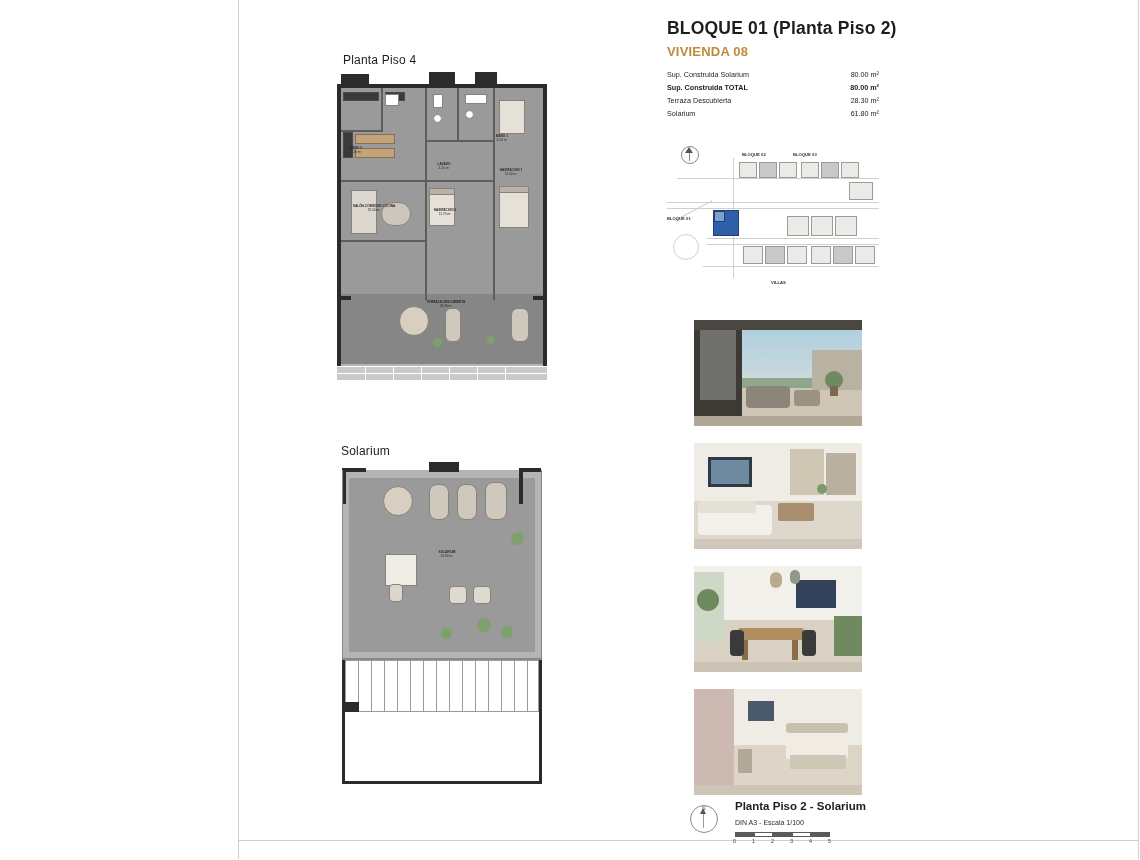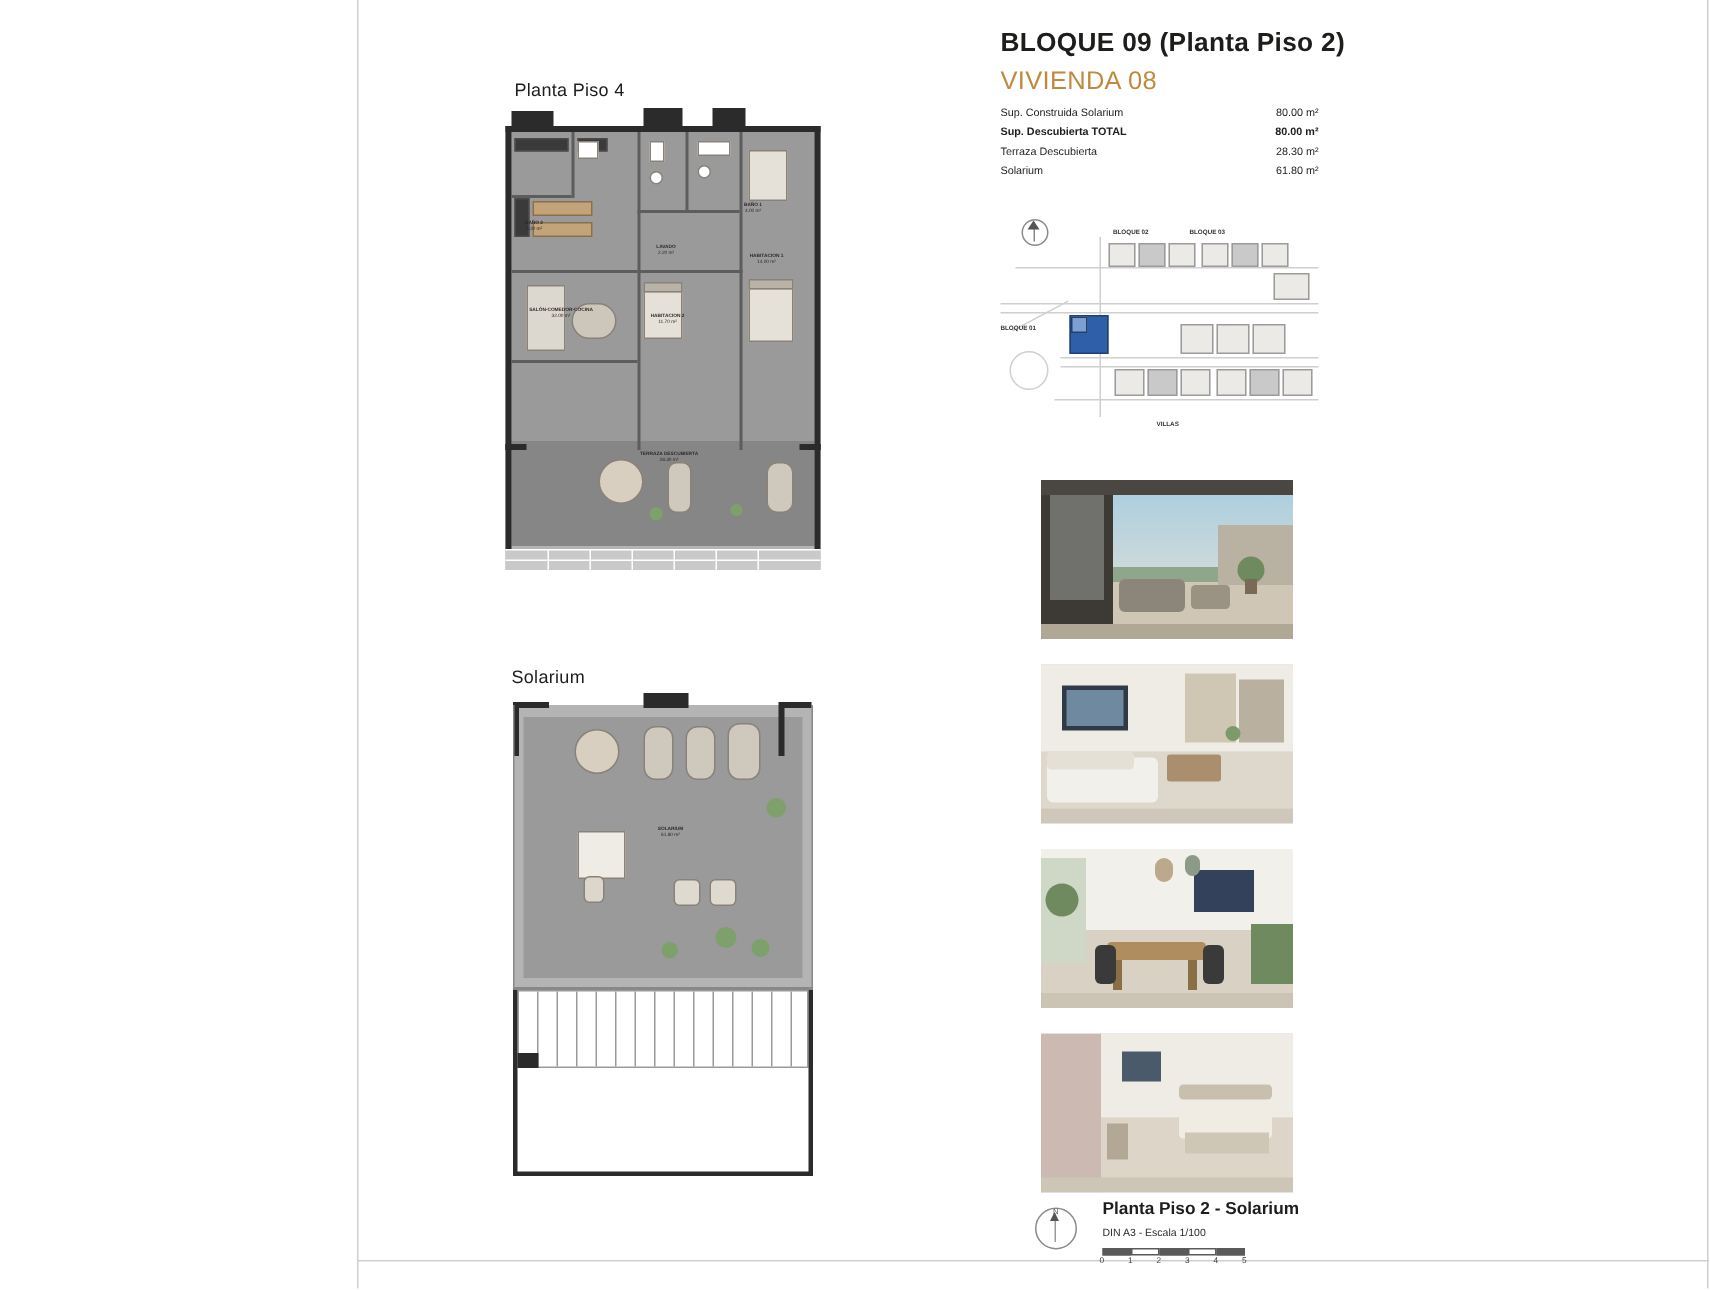--- a/index.html
+++ b/index.html
@@ -16,21 +16,21 @@
   .slab-l{position:absolute;background:#b4b4b4;}
   .slab-d{position:absolute;background:#868686;}
   .tile{position:absolute;background:#c9c9c9;}
   .thinline{position:absolute;background:#5d5d5d;}
   .furn{position:absolute;background:#d8d2c8;border:1px solid #8a8279;box-sizing:border-box;}
   .furn-dark{position:absolute;background:#6f6f6f;border:1px solid #4a4a4a;box-sizing:border-box;}
   .plant{position:absolute;background:#7ea06a;border-radius:50%;}
   .rlabel{position:absolute;font-size:3.2px;line-height:1.25;color:#2a2a2a;text-align:center;white-space:nowrap;}
   .rlabel b{font-weight:bold;}
   .title1{position:absolute;left:667px;top:18px;font-size:17.5px;font-weight:bold;letter-spacing:.2px;}
-  .title2{position:absolute;left:667px;top:44px;font-size:17px;font-weight:normal;color:#c08a3e;letter-spacing:.2px;}
+  .title2{position:absolute;left:667px;top:44px;font-size:13px;font-weight:bold;color:#c08a3e;letter-spacing:.2px;}
   .spec{position:absolute;left:667px;top:68px;width:212px;font-size:7.2px;}
   .spec .row{display:flex;justify-content:space-between;line-height:13px;}
   .spec .row .k{white-space:nowrap;}
   .spec .row .v{white-space:nowrap;}
   .spec .row.bold .k,.spec .row.bold .v{font-weight:bold;}
 
   
   .sitemap{position:absolute;left:667px;top:138px;width:212px;height:155px;background:#ffffff;}
   .sm-line{position:absolute;background:#cfcfcf;}
   .sm-block{position:absolute;background:#eceae6;border:1px solid #9b9b9b;box-sizing:border-box;}
@@ -190,30 +190,30 @@
     <div class="furn" style="left:124px;top:128px;width:18px;height:18px;background:#dedacf;border-radius:4px;"></div>
     <div class="furn" style="left:148px;top:128px;width:18px;height:18px;background:#dedacf;border-radius:4px;"></div>
     <div class="plant" style="left:186px;top:74px;width:13px;height:13px;"></div>
     <div class="plant" style="left:152px;top:160px;width:14px;height:14px;"></div>
     <div class="plant" style="left:176px;top:168px;width:12px;height:12px;"></div>
     <div class="plant" style="left:116px;top:170px;width:11px;height:11px;"></div>
 
     <div class="rlabel" style="left:100px;top:92px;width:44px;"><b>SOLARIUM</b><br><span>61.80 m²</span></div>
   </div>
 
-  <div class="title1">BLOQUE 09  (Planta Piso 2)</div>
+  <div class="title1">BLOQUE 01  (Planta Piso 2)</div>
   <div class="title2">VIVIENDA 08</div>
 
   <div class="spec">
     <div class="row">
         <span class="k">Sup. Construida Solarium</span>
         <span class="v">80.00 m²</span>
       </div>
     <div class="row bold">
-        <span class="k">Sup. Descubierta TOTAL</span>
+        <span class="k">Sup. Construida TOTAL</span>
         <span class="v">80.00 m²</span>
       </div>
     <div class="row">
         <span class="k">Terraza Descubierta</span>
         <span class="v">28.30 m²</span>
       </div>
     <div class="row">
         <span class="k">Solarium</span>
         <span class="v">61.80 m²</span>
       </div>

